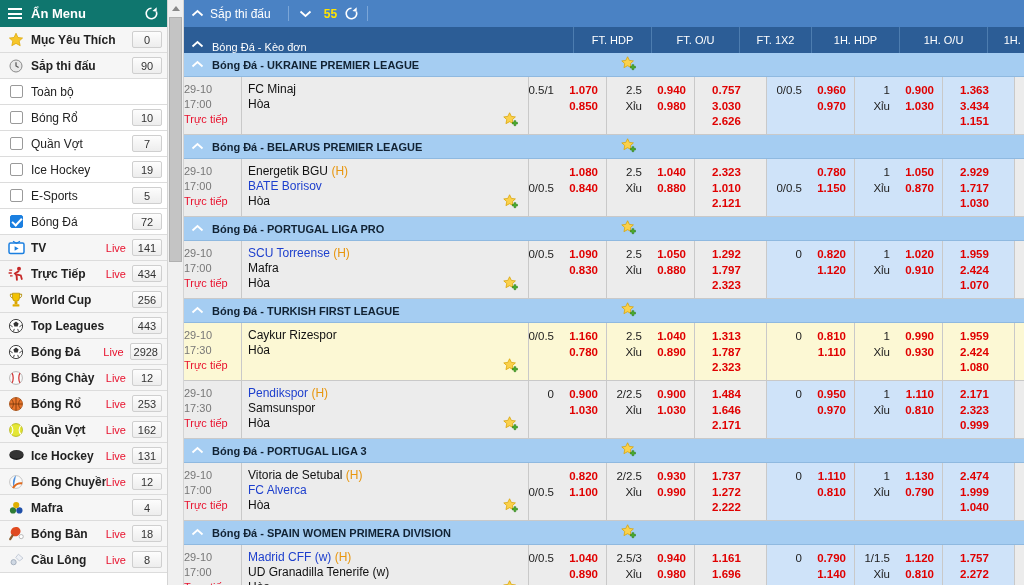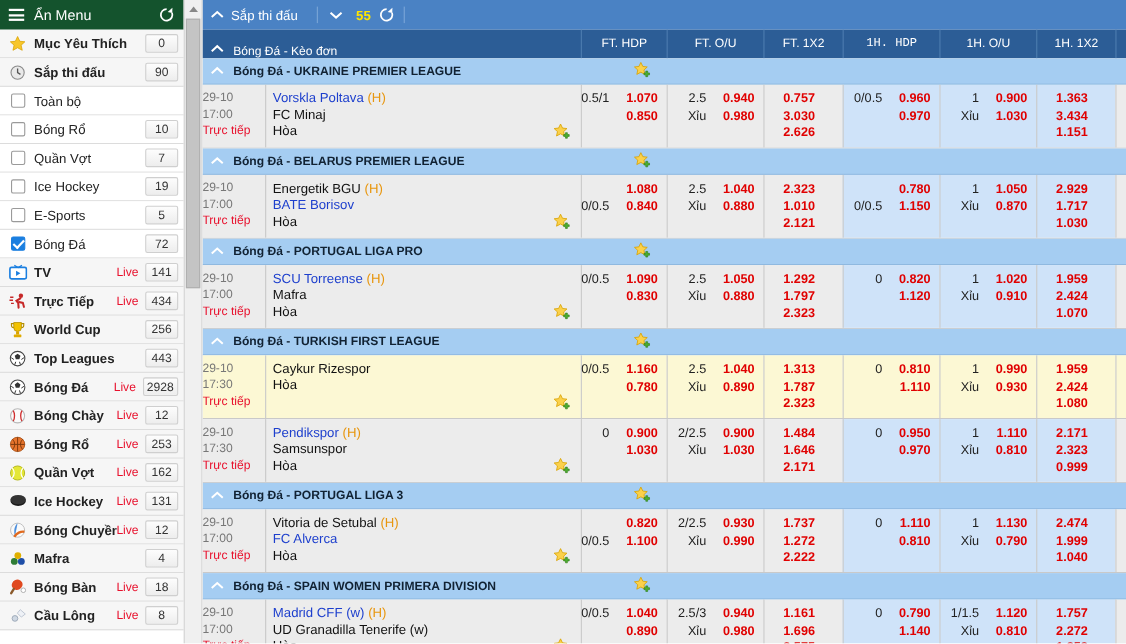--- a/index.html
+++ b/index.html
@@ -8,23 +8,23 @@
     overflow: hidden;
     font-family: "Liberation Sans", sans-serif;
     font-size: 12px;
     background: #fff;
   }
   #app { display: flex; width: 1024px; height: 585px; }
 
   
   #sidebar { width: 167px; height: 585px; background: #fff; flex: 0 0 167px; }
   .side-header {
-    height: 27px; background: #14532d; color: #fff;
+    height: 27px; background: #0f766e; color: #fff;
     display: flex; align-items: center; padding: 0 8px;
-    font-weight: normal; font-size: 13px;
+    font-weight: bold; font-size: 13px;
   }
   .hamburger { width: 14px; height: 11px; position: relative; margin-right: 9px; }
   .hamburger i { position: absolute; left: 0; width: 14px; height: 2px; background: #fff; }
   .hamburger i:nth-child(1) { top: 0; }
   .hamburger i:nth-child(2) { top: 4.5px; }
   .hamburger i:nth-child(3) { top: 9px; }
   .side-header .title { flex: 1; }
   .refresh-ico {
     width: 15px; height: 15px; display: inline-block;
     position: relative;
@@ -433,24 +433,24 @@
     <div class="colhead">
       <div class="ch-left">
         <span class="chev">
           <svg width="13" height="9" viewBox="0 0 13 9">
               <path d="M1.5 6.5 L6.5 2 L11.5 6.5" fill="none" stroke="#fff" stroke-width="1.8"></path>
             </svg>
         </span>
         <span class="txt">Bóng Đá - Kèo đơn</span>
       </div>
       <div id="colhead-cells" style="display:flex;flex:1">
-          <div class="cell" style="width: 78px; flex: 0 0 78px;">FT. HDP</div>
+          <div class="cell" style="width: 78px; flex: 0 0 78px; margin-left: 45px;">FT. HDP</div>
           <div class="cell" style="width: 88px; flex: 0 0 88px;">FT. O/U</div>
           <div class="cell" style="width: 72px; flex: 0 0 72px;">FT. 1X2</div>
-          <div class="cell" style="width: 88px; flex: 0 0 88px; font-family: Liberation Mono, monospace;">1H. HDP</div>
+          <div class="cell" style="width: 88px; flex: 0 0 88px;">1H. HDP</div>
           <div class="cell" style="width: 88px; flex: 0 0 88px;">1H. O/U</div>
           <div class="cell" style="width: 72px; flex: 0 0 72px;">1H. 1X2</div>
           <div class="cell" style="width: 58px; flex: 0 0 58px;">Thêm</div>
         </div>
     </div>
 
     <div class="scrollarea">
       <div id="league-list">
           <div class="leaguebar">
             <span class="chev">
@@ -465,21 +465,20 @@
                 </svg></span></span>
           </div>
           <div class="matchrow">
             <div class="mleft">
               <div class="m-time">
                 <div>29-10</div>
                 <div>17:00</div>
                 <div class="live-t">Trực tiếp</div>
               </div>
               <div class="m-teams">
-                <div class="tm link"><span>Vorskla Poltava</span> <span class="h">(H)</span></div>
                 <div class="tm">FC Minaj</div>
                 <div class="tm">Hòa</div>
                 <span class="fav"><span class="star"><svg width="16" height="15" viewBox="0 0 17 16">
                       <path d="M7 .8l1.9 3.9 4.3.5-3.2 2.9.9 4.3L7 10.3 3.1 12.4l.9-4.3L.8 5.2l4.3-.5z" fill="#fbd14b" stroke="#d9a300" stroke-width=".8"></path>
                       <path d="M11.8 9.2h1.8v1.8h1.8v1.8h-1.8v1.8h-1.8v-1.8H10v-1.8h1.8z" fill="#4caf2f" stroke="#2e7d18" stroke-width=".6"></path>
                     </svg></span></span>
               </div>
             </div>
             <div class="odds">
               <div class="ocell bg-grey" style="width:78px;flex:0 0 78px">

